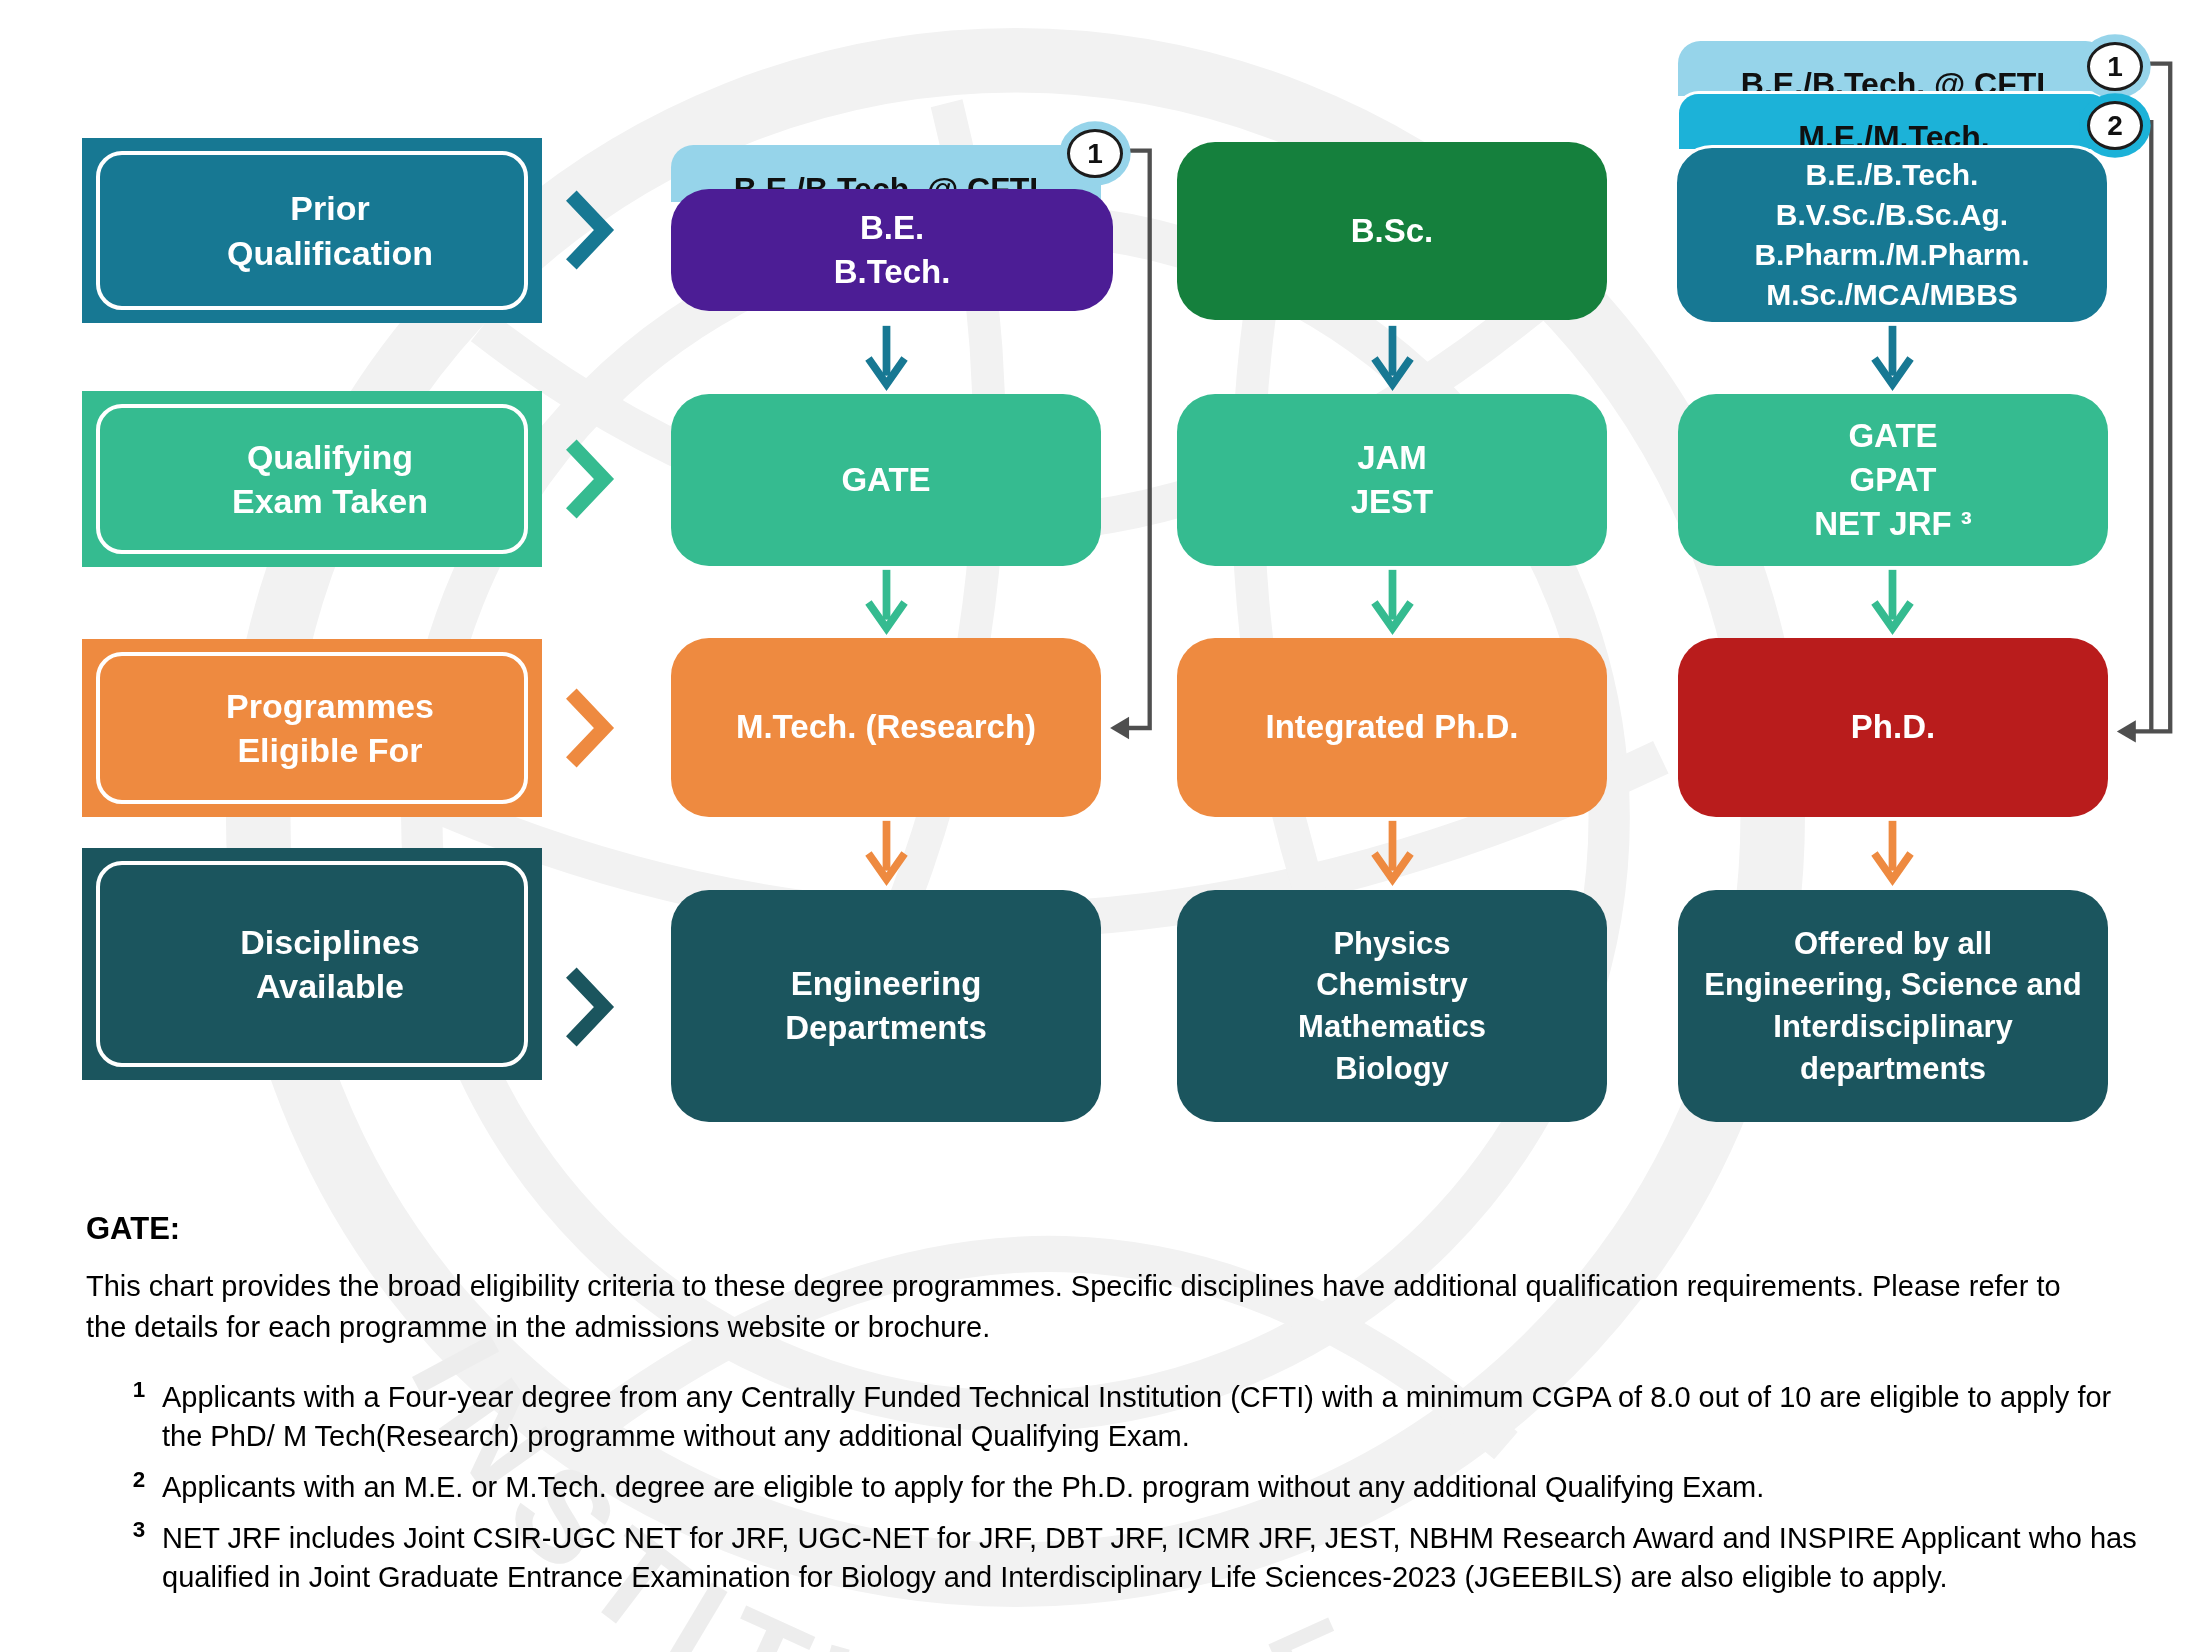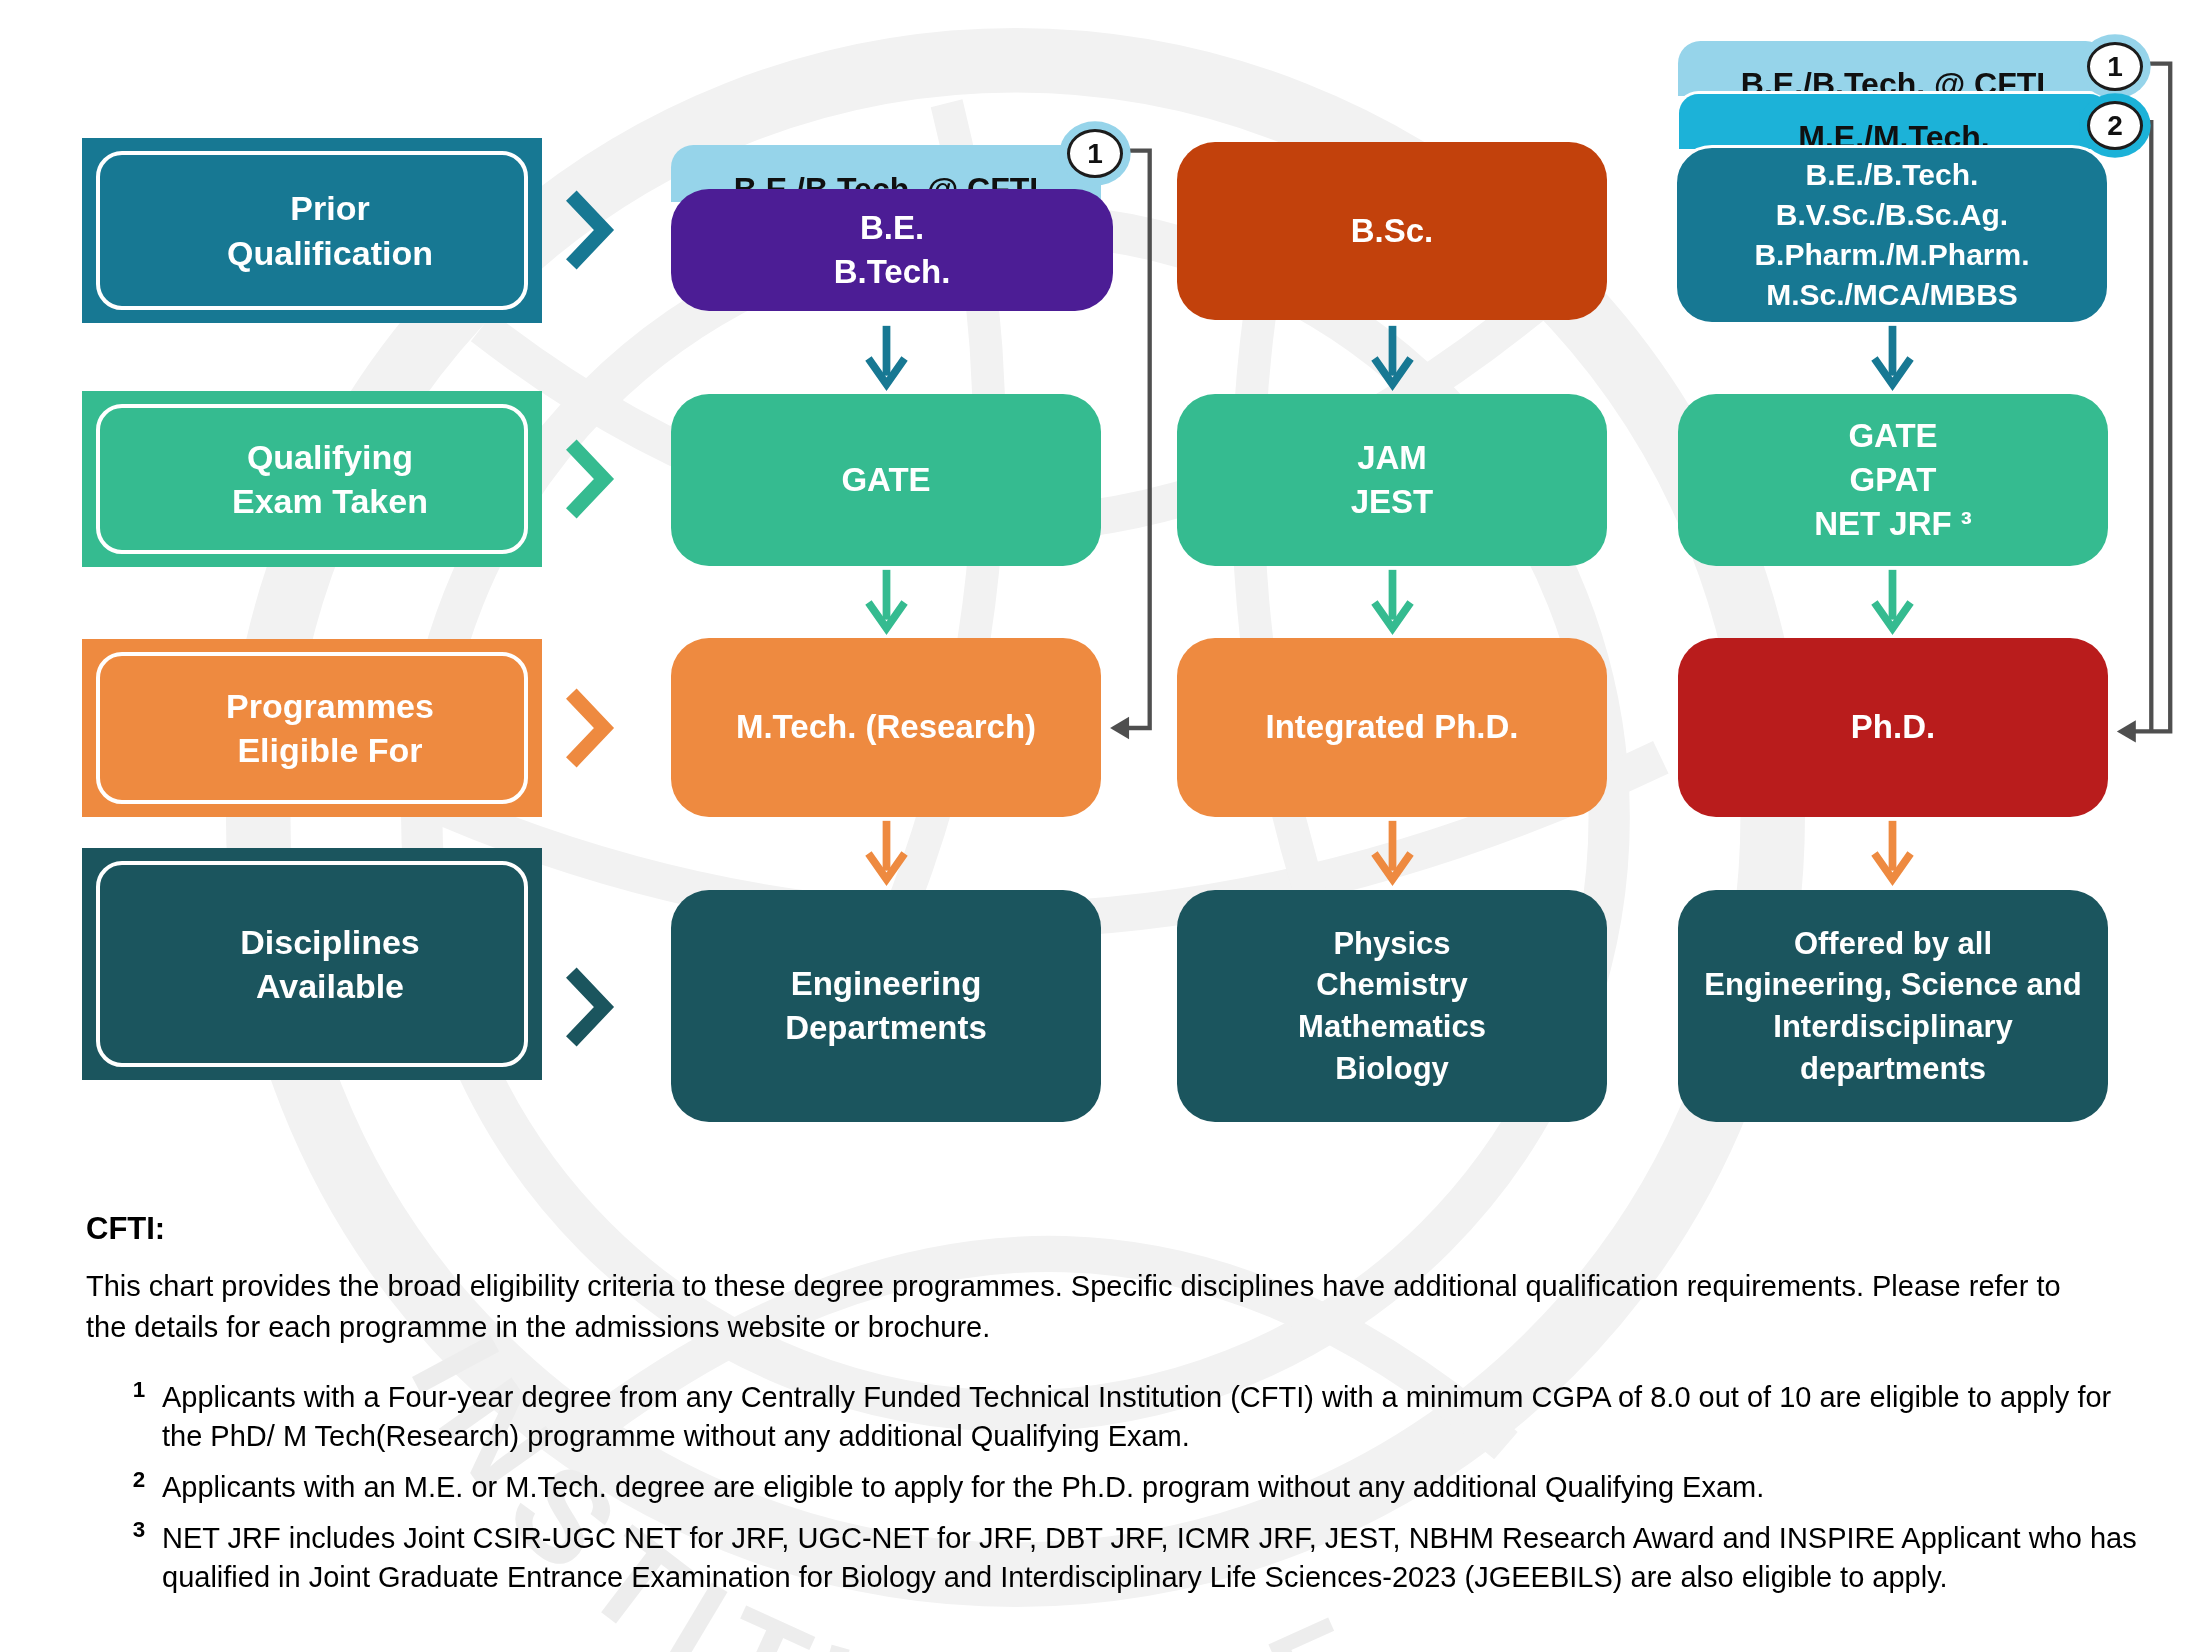--- a/index.html
+++ b/index.html
@@ -129,21 +129,21 @@
     <span>GATE</span>
   </div>
   <div class="box" style="left:671px;top:638px;width:430px;height:179px;background:#EE8A40">
     <span>M.Tech. (Research)</span>
   </div>
   <div class="box" style="left:671px;top:890px;width:430px;height:232px;background:#1B555E">
     <span>Engineering
 Departments</span>
   </div>
 
-  <div class="box" style="left:1177px;top:142px;width:430px;height:178px;background:#c2410c">
+  <div class="box" style="left:1177px;top:142px;width:430px;height:178px;background:#15803d">
     <span>B.Sc.</span>
   </div>
   <div class="box" style="left:1177px;top:394px;width:430px;height:172px;background:#35BB90">
     <span>JAM
 JEST</span>
   </div>
   <div class="box" style="left:1177px;top:638px;width:430px;height:179px;background:#EE8A40">
     <span>Integrated Ph.D.</span>
   </div>
   <div class="box" style="left:1177px;top:890px;width:430px;height:232px;background:#1B555E">
@@ -216,21 +216,21 @@
   </svg>
   <svg class="downarrow" style="left:1365px;top:819px" width="55" height="69" viewBox="0 0 64 80">
     <line x1="32" y1="2" x2="32" y2="60" stroke="#EE8A40" stroke-width="9"></line>
     <polyline points="11,40 32,70 53,40" fill="none" stroke="#EE8A40" stroke-width="9"></polyline>
   </svg>
   <svg class="downarrow" style="left:1865px;top:819px" width="55" height="69" viewBox="0 0 64 80">
     <line x1="32" y1="2" x2="32" y2="60" stroke="#EE8A40" stroke-width="9"></line>
     <polyline points="11,40 32,70 53,40" fill="none" stroke="#EE8A40" stroke-width="9"></polyline>
   </svg>
 
-  <div class="note-heading">CFTI:</div>
+  <div class="note-heading">GATE:</div>
   <p class="note-body">This chart provides the broad eligibility criteria to these degree programmes. Specific disciplines have additional qualification requirements. Please refer to the details for each programme in the admissions website or brochure.</p>
 
   <div class="footnotes">
     <div class="footnote">
       <span class="fn-marker">1</span>
       <span class="fn-text">Applicants with a Four-year degree from any Centrally Funded Technical Institution (CFTI) with a minimum CGPA of 8.0 out of 10 are eligible to apply for the PhD/ M Tech(Research) programme without any additional Qualifying Exam.</span>
     </div>
     <div class="footnote">
       <span class="fn-marker">2</span>
       <span class="fn-text">Applicants with an M.E. or M.Tech. degree are eligible to apply for the Ph.D. program without any additional Qualifying Exam.</span>

